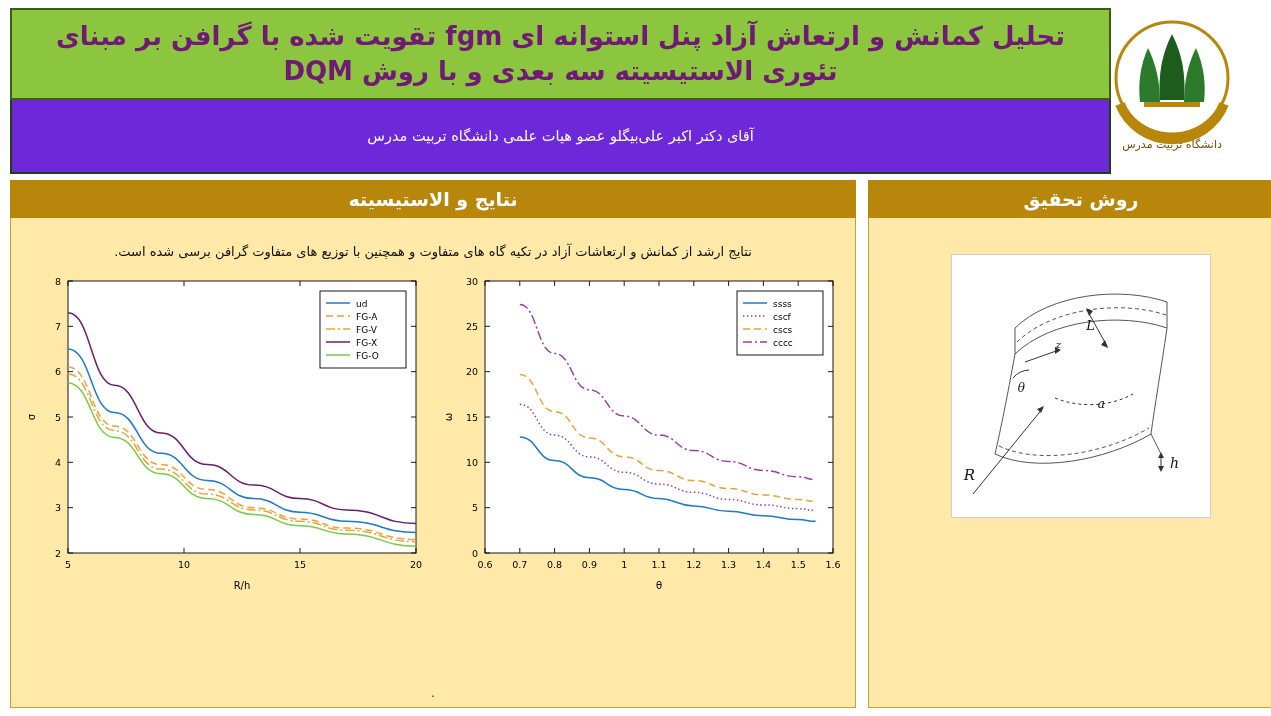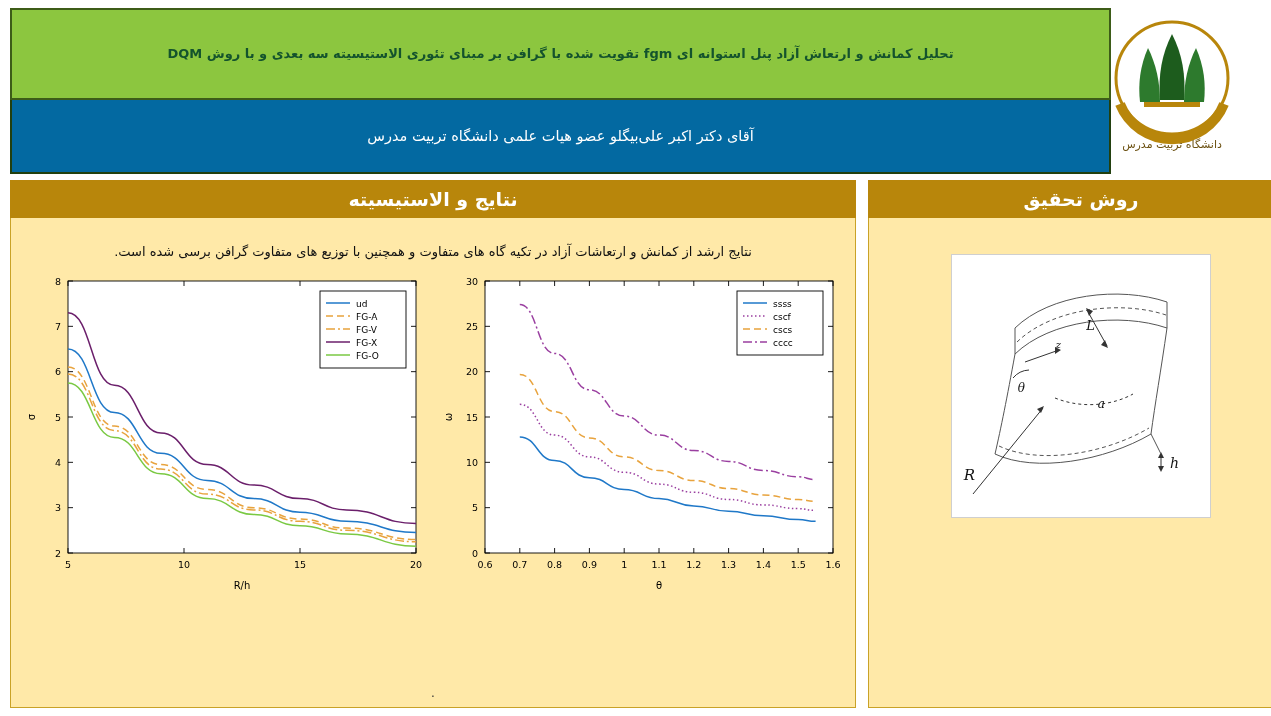--- a/index.html
+++ b/index.html
@@ -16,29 +16,29 @@
   }
   .title-bar{
     background:#8CC63F;
     border:2px solid #3d5c18;
     height:92px;
     display:flex;align-items:center;justify-content:center;
     box-sizing:border-box;
     padding:2px 14px;
   }
   .title-text{
-    color:#14532d;
+    color:#701a75;
     font-weight:bold;
-    font-size:13px;
+    font-size:26px;
     line-height:1.35;
     text-align:center;
     direction:rtl;
   }
   .authors-bar{
-    background:#0369a1;
+    background:#6d28d9;
     border:2px solid #22400f;
     border-top:none;
     height:74px;
     box-sizing:border-box;
     display:flex;flex-direction:column;align-items:center;justify-content:center;
     gap:10px;
   }
   .author-line{
     color:#ffffff;font-size:14.5px;direction:rtl;text-align:center;
   }

